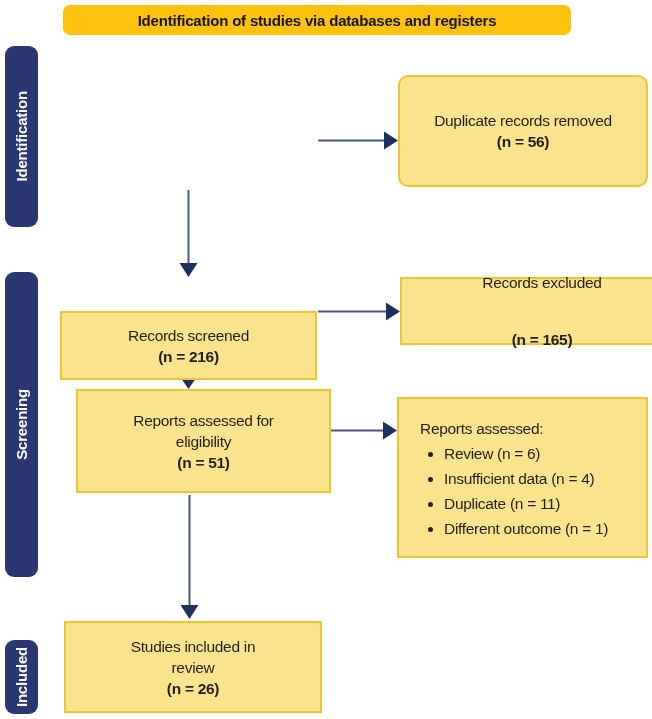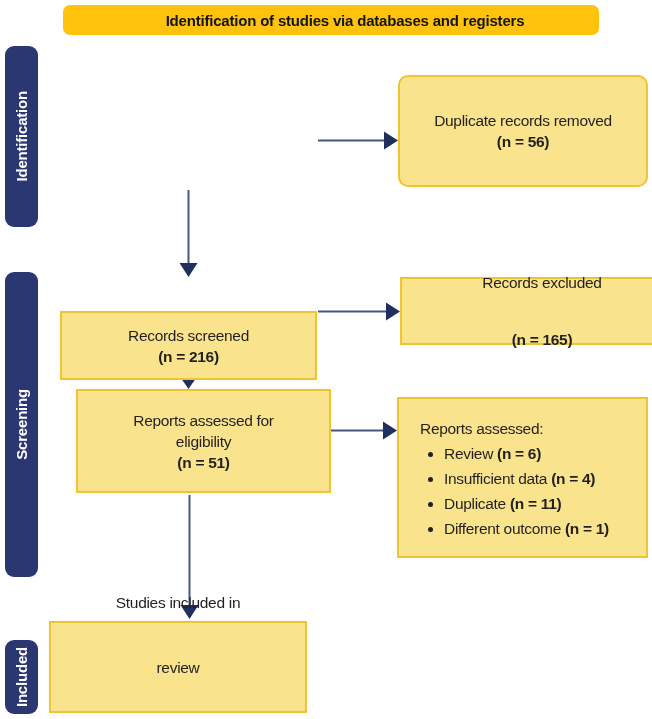--- a/index.html
+++ b/index.html
@@ -13,21 +13,21 @@
   }
   html,body{margin:0;padding:0;background:#fff;}
   .canvas{
     position:relative;width:652px;height:719px;background:#fff;overflow:hidden;
     font-family:"Liberation Sans",sans-serif;color:var(--text);
   }
   .banner{
     position:absolute;left:63px;top:5px;width:508px;height:30px;
     background:var(--banner-gold);border-radius:7px;
     display:flex;align-items:center;justify-content:center;
-    font-size:15px;font-weight:bold;color:#141414;letter-spacing:-0.2px;padding-left:28px;
+    font-size:15px;font-weight:bold;color:#141414;letter-spacing:-0.2px;
   }
   .stage{
     position:absolute;left:5px;width:33px;background:var(--sidebar-navy);
     border-radius:9px;display:flex;align-items:center;justify-content:center;
   }
   .stage span{
     writing-mode:vertical-rl;transform:rotate(180deg);
     color:#fff;font-weight:bold;font-size:15px;letter-spacing:-0.2px;white-space:nowrap;
   }
   .stage.identification{top:46px;height:181px;}
@@ -43,24 +43,24 @@
   .b1{left:60px;top:73px;width:257px;height:115px;}
   .b2{left:398px;top:75px;width:250px;height:112px;border-radius:10px;}
   .b3{left:60px;top:277px;width:257px;height:69px;margin-top:34px;}
   .b4{left:400px;top:277px;width:284px;height:68px;gap:36px;}
   .b5{left:76px;top:389px;width:255px;height:104px;}
   .b6{
     left:397px;top:397px;width:251px;height:161px;
     align-items:flex-start;justify-content:flex-start;text-align:left;
     padding:17px 8px 8px 21px;line-height:25px;
   }
-  .b7{left:49px;top:621px;width:258px;height:92px;gap:44px;}
+  .b7{left:64px;top:621px;width:258px;height:92px;}
   .b6 ul{margin:0;padding:0 0 0 24px;list-style:disc;}
   .b6 li{margin:0;padding:0;}
-  .b6 b{font-weight:bold;}
+  .b6 b{font-weight:normal;}
   .arrows{position:absolute;left:0;top:0;width:652px;height:719px;pointer-events:none;}
   .arrow-line{stroke:var(--arrow-line);stroke-width:2;fill:none;}
   .arrow-head{fill:var(--arrow-head);stroke:none;}
 </style>
 </head>
 <body>
 
 <div class="canvas">
 
   <div class="banner">Identification of studies via databases and registers</div>

